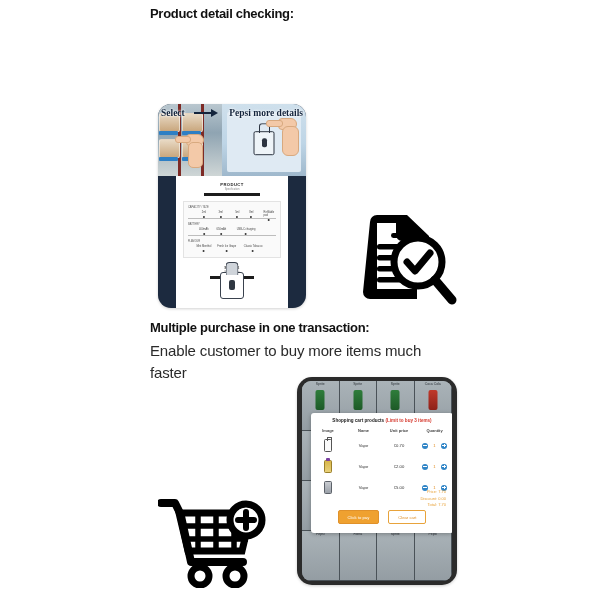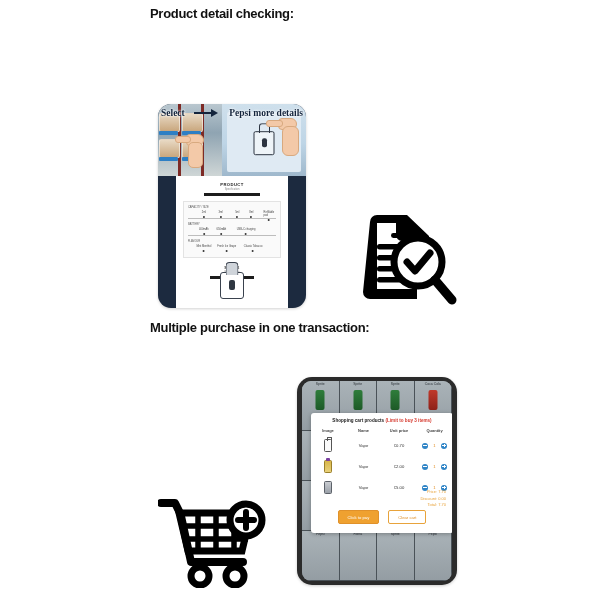--- a/index.html
+++ b/index.html
@@ -311,20 +311,21 @@
       <rect x="43" y="19" width="16" height="5" rx="2.4" fill="#000"></rect>
       <circle cx="70" cy="48" r="24" fill="#fff"></circle>
       <circle cx="70" cy="48" r="24" fill="none" stroke="#000" stroke-width="7"></circle>
       <path d="M59 48 l8 9 l15 -18" fill="none" stroke="#000" stroke-width="7" stroke-linecap="round" stroke-linejoin="round"></path>
       <path d="M87 66 l17 20" stroke="#000" stroke-width="9" stroke-linecap="round"></path>
     </svg>
   </div>
 
   <div class="block" id="sec2">
     <h2 class="blk-title">Multiple purchase in one transaction:</h2>
+    <p class="blk-body">Enable customer to buy more items much faster</p>
   </div>
 
   <div class="cart-icon">
     <svg viewBox="0 0 108 94" width="108" height="94" aria-hidden="true">
       <path d="M3 9 h14 l6 12" stroke="#000" stroke-width="8" fill="none" stroke-linecap="round" stroke-linejoin="round"></path>
       <path d="M21 19 h72 l-9 38 h-54 z" fill="none" stroke="#000" stroke-width="7"></path>
       <path d="M25 32 h66 M28 45 h62" stroke="#000" stroke-width="5.5"></path>
       <path d="M40 21 v36 M58 21 v36 M76 21 v36" stroke="#000" stroke-width="5.5"></path>
       <path d="M23 22 l10 46 h52" stroke="#000" stroke-width="8" fill="none" stroke-linecap="round" stroke-linejoin="round"></path>
       <circle cx="42" cy="82" r="9" fill="none" stroke="#000" stroke-width="7"></circle>

